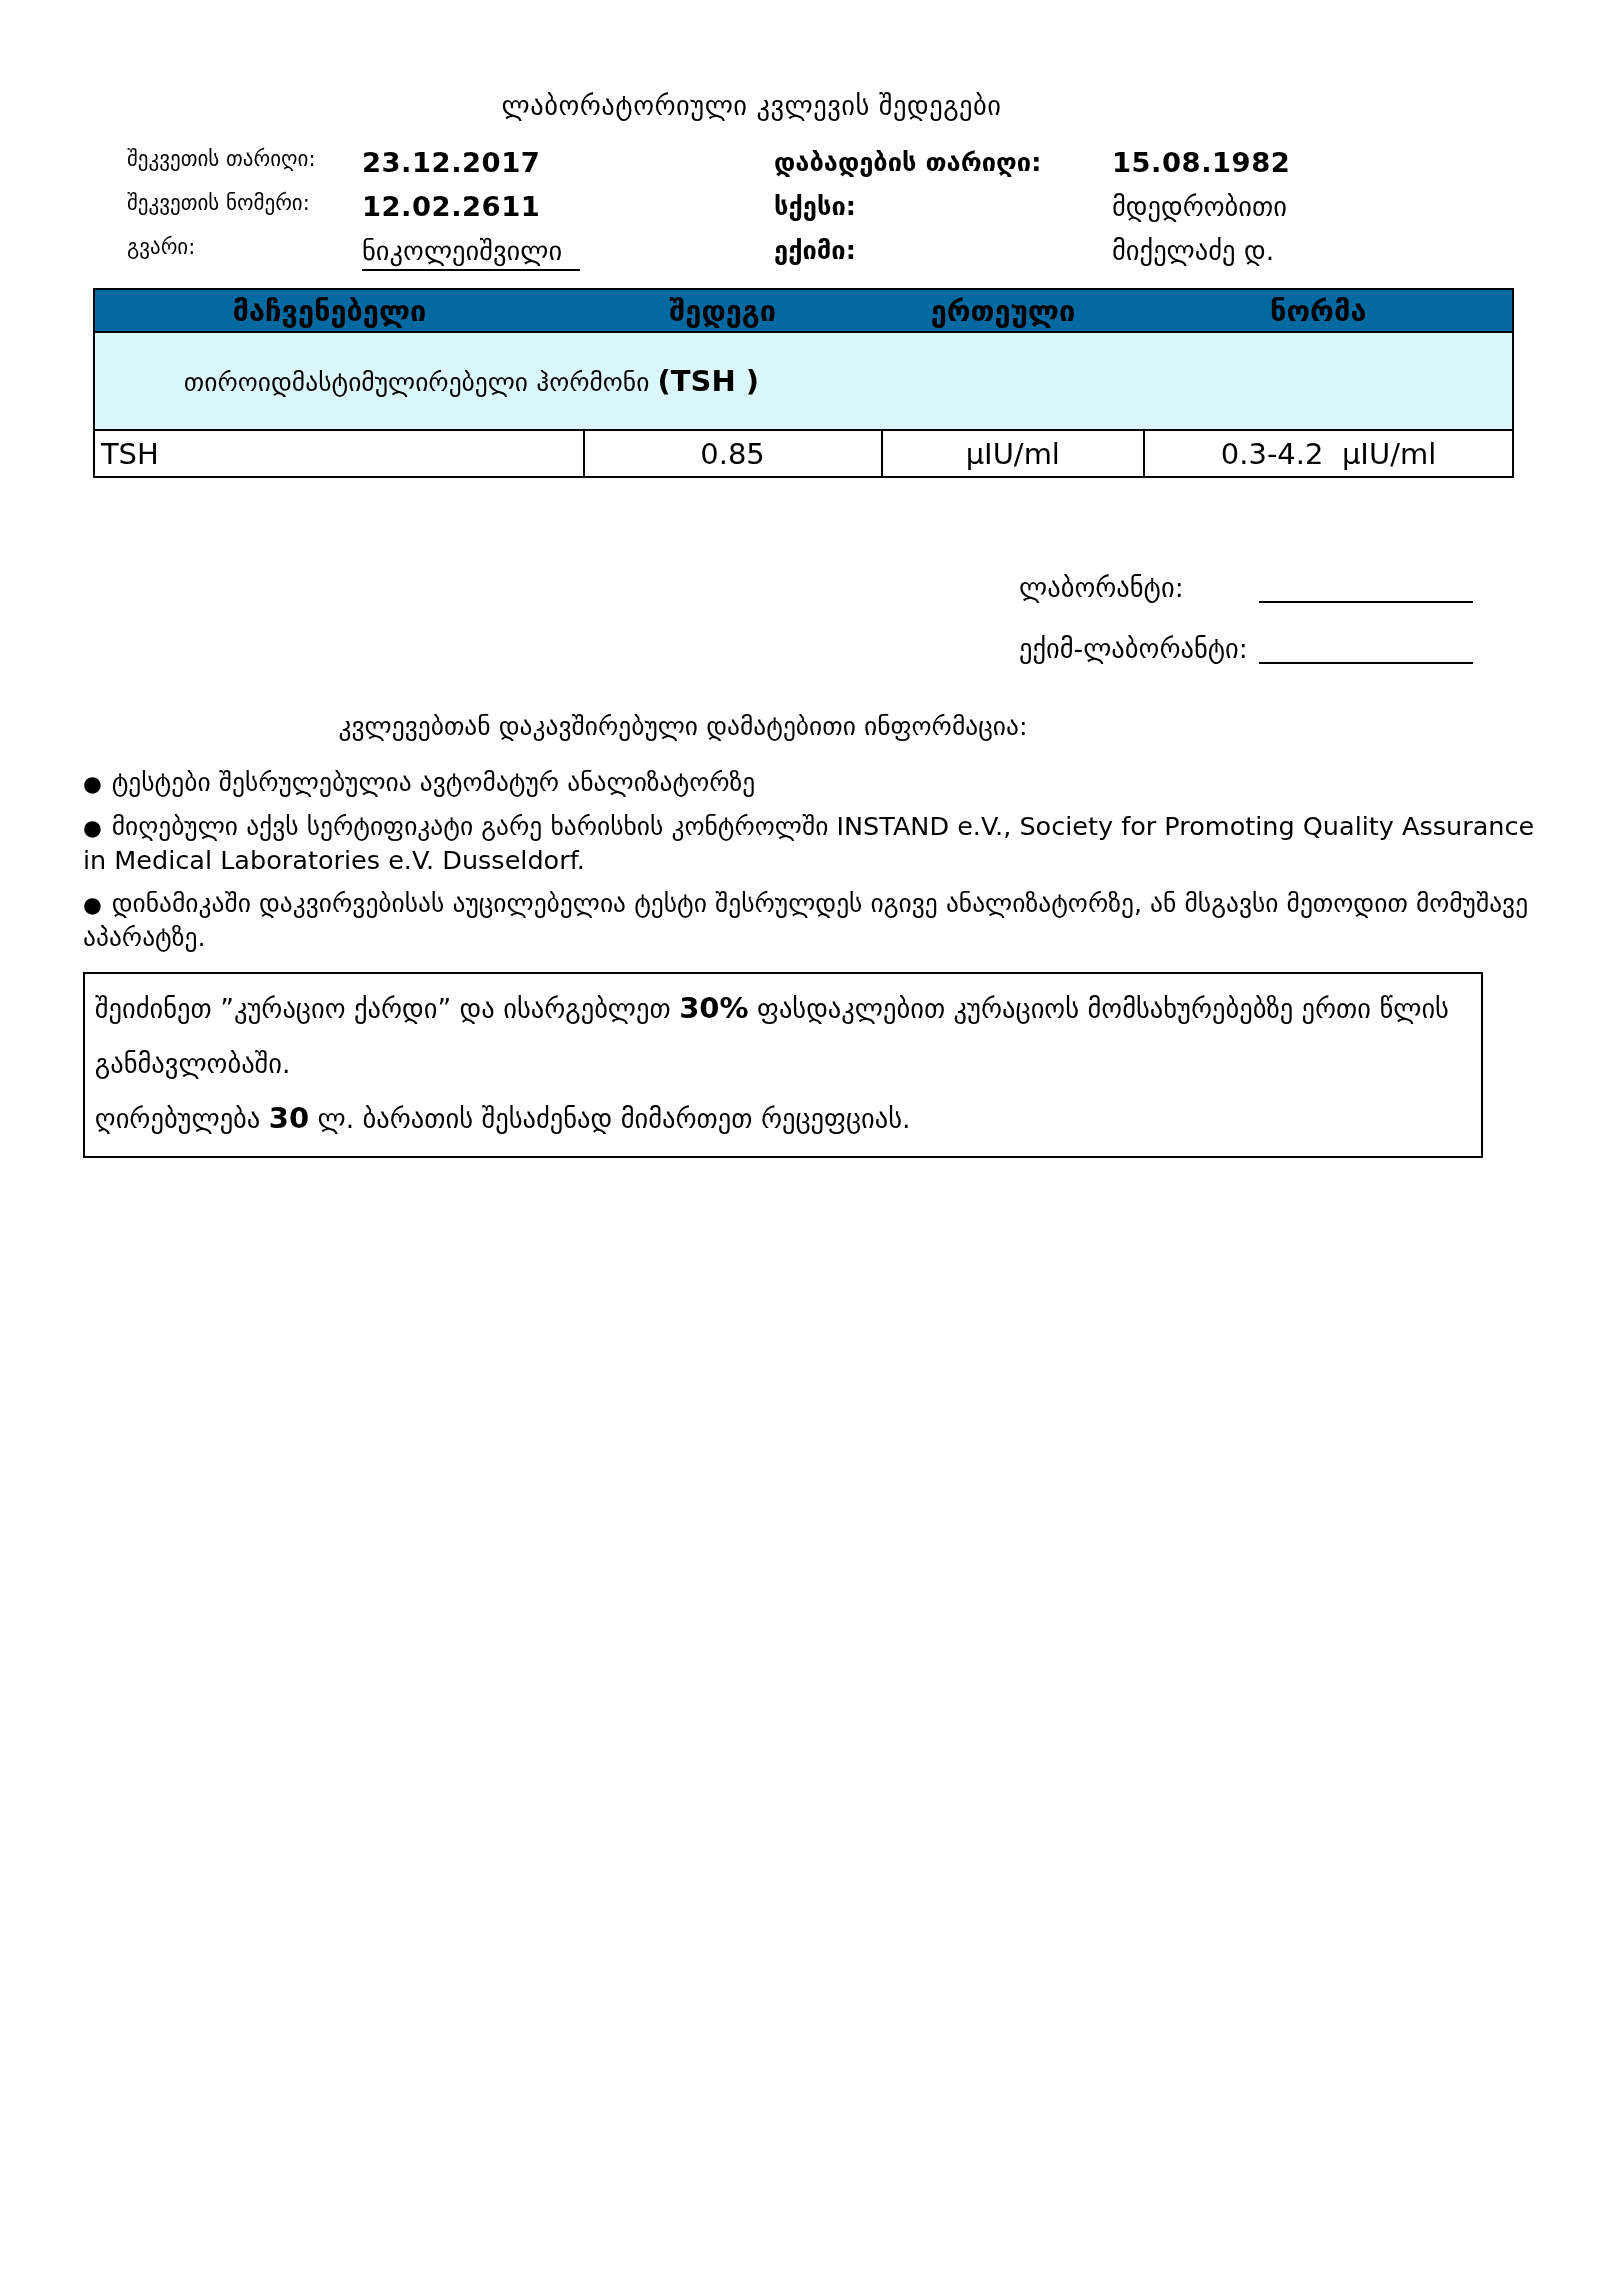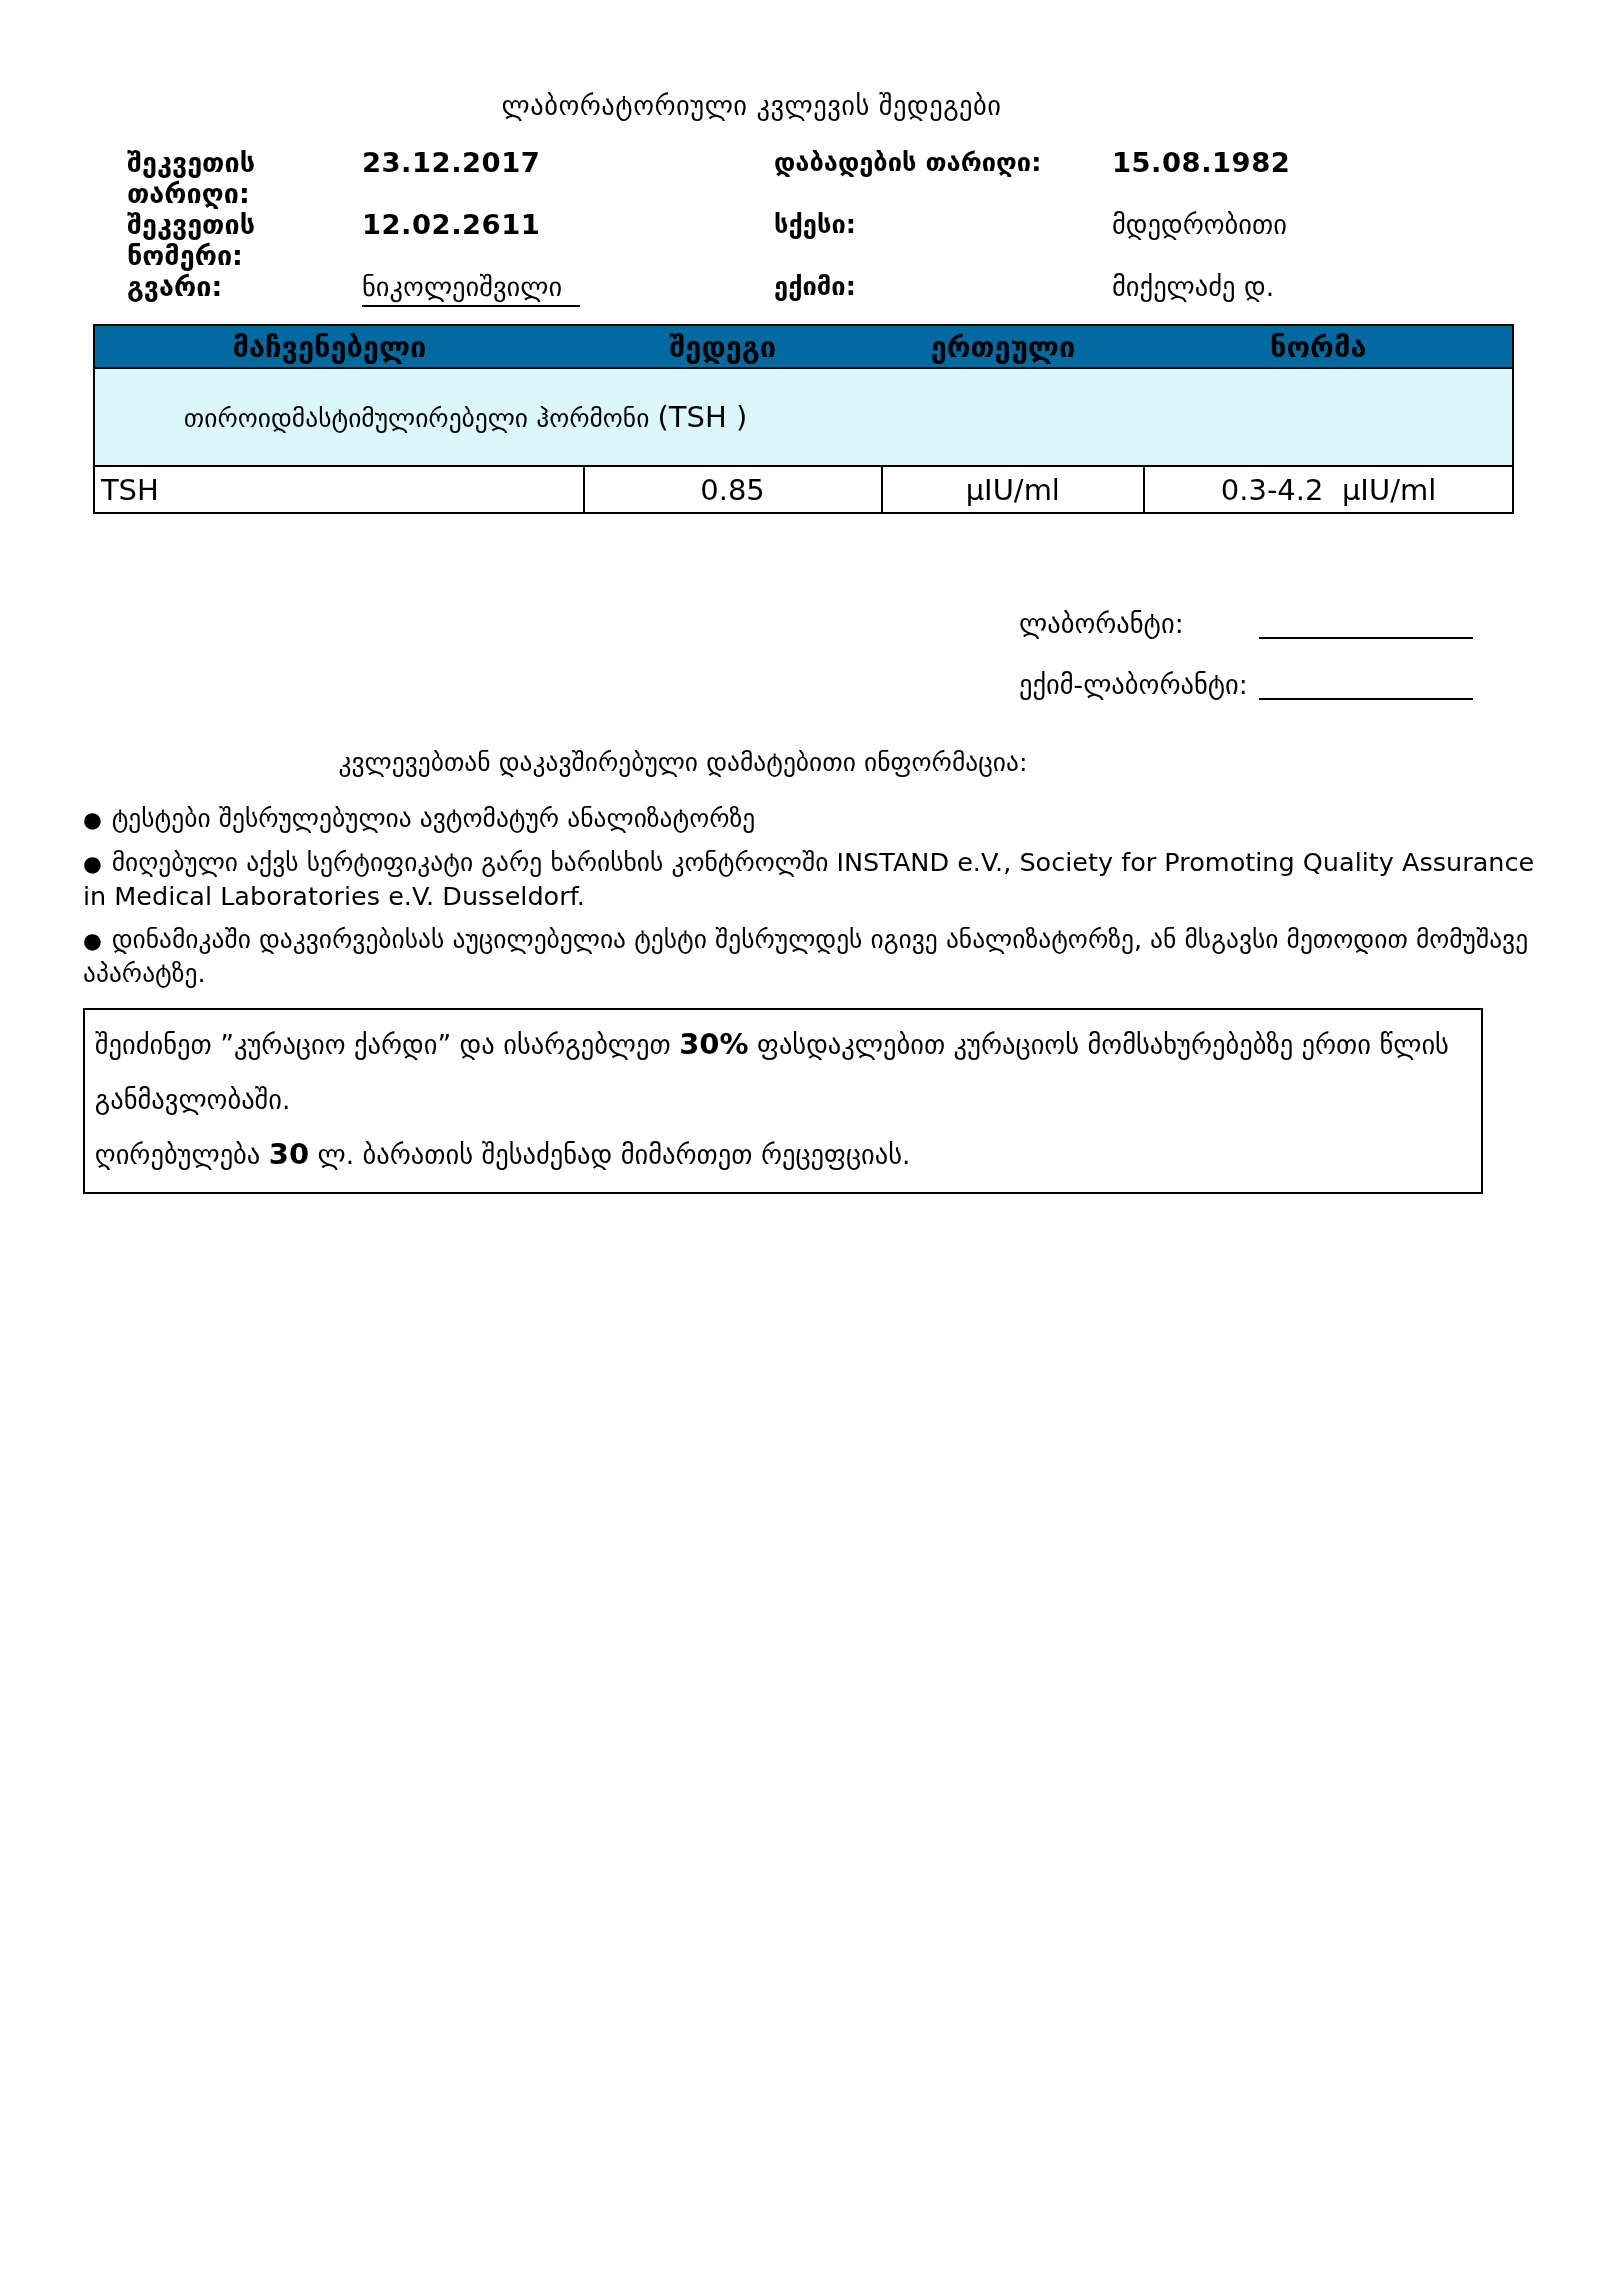--- a/index.html
+++ b/index.html
@@ -16,21 +16,21 @@
     padding-top:90px;
     text-align:center;
     font-size:26.5px;
     letter-spacing:0.5px;
     margin-left:-118px;
   }
 
   
   .meta{margin:25.5px 0 0 127px;}
   .meta-row{display:flex;align-items:flex-start;min-height:44px;}
-  .m-label-l{width:235px;font-size:27px;font-weight:bold;}
+  .m-label-l{width:235px;font-size:21px;font-weight:normal;}
   .m-value-l{width:412px;font-size:26.5px;}
   .m-label-r{width:338px;font-size:25.5px;font-weight:bold;}
   .m-value-r{font-size:26.5px;}
   .v-bold{font-weight:bold;font-size:27.4px;letter-spacing:0.5px;}
   .v-underline{
     display:inline-block;
     border-bottom:2.9px solid #000;
     padding:0 17.6px 2.9px 0;
     font-family:Liberation Serif, serif;
   }
@@ -53,21 +53,21 @@
     text-align:center;
     padding:0 19.6px 0 0;
   }
   .section-row td{
     background:#dcf7fb;
     border-bottom:2.9px solid #000;
     height:51px;
     font-size:25.5px;
     padding-left:7.8px;
   }
-  .section-row b{font-size:29px;font-weight:normal;}
+  .section-row b{font-size:29px;font-weight:bold;}
   .data-row td{
     height:43px;
     font-size:29px;
     text-align:center;
     border-right:2px solid #000;
     border-radius:6px;
   }
   .data-row td:last-child{border-right:none;}
   .data-row td.c-name{text-align:left;padding-left:5.9px;}
 

